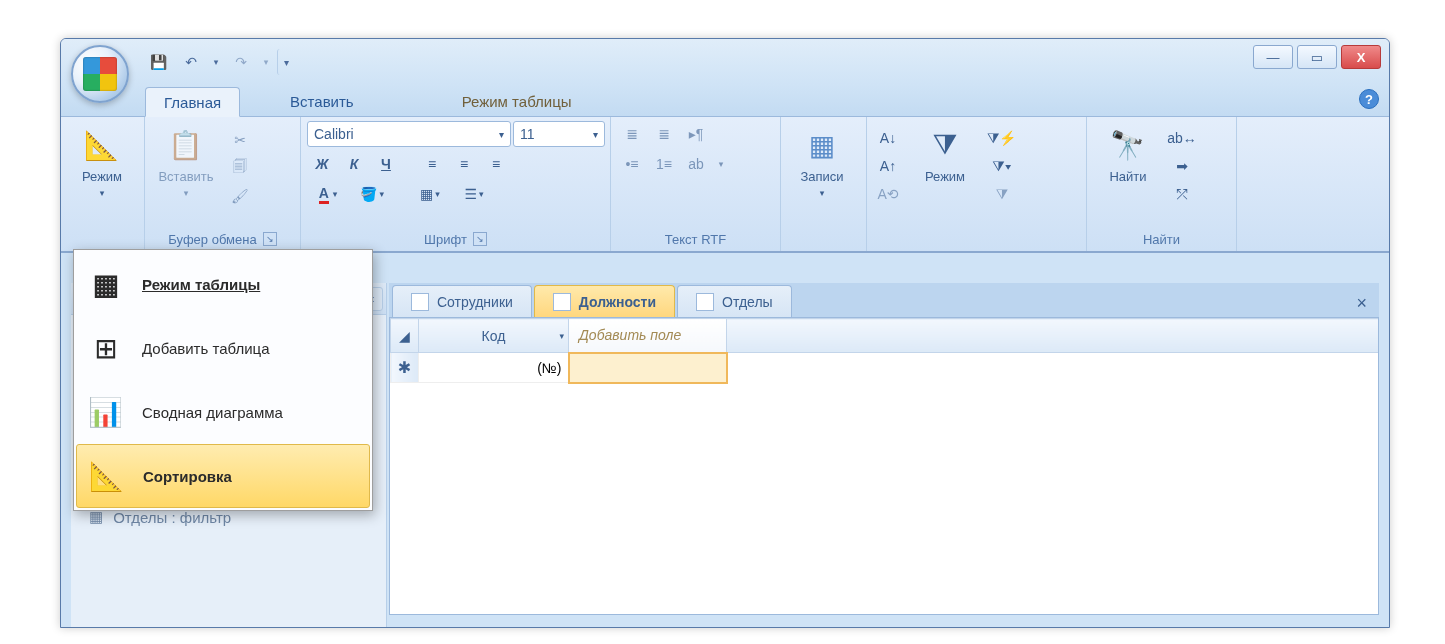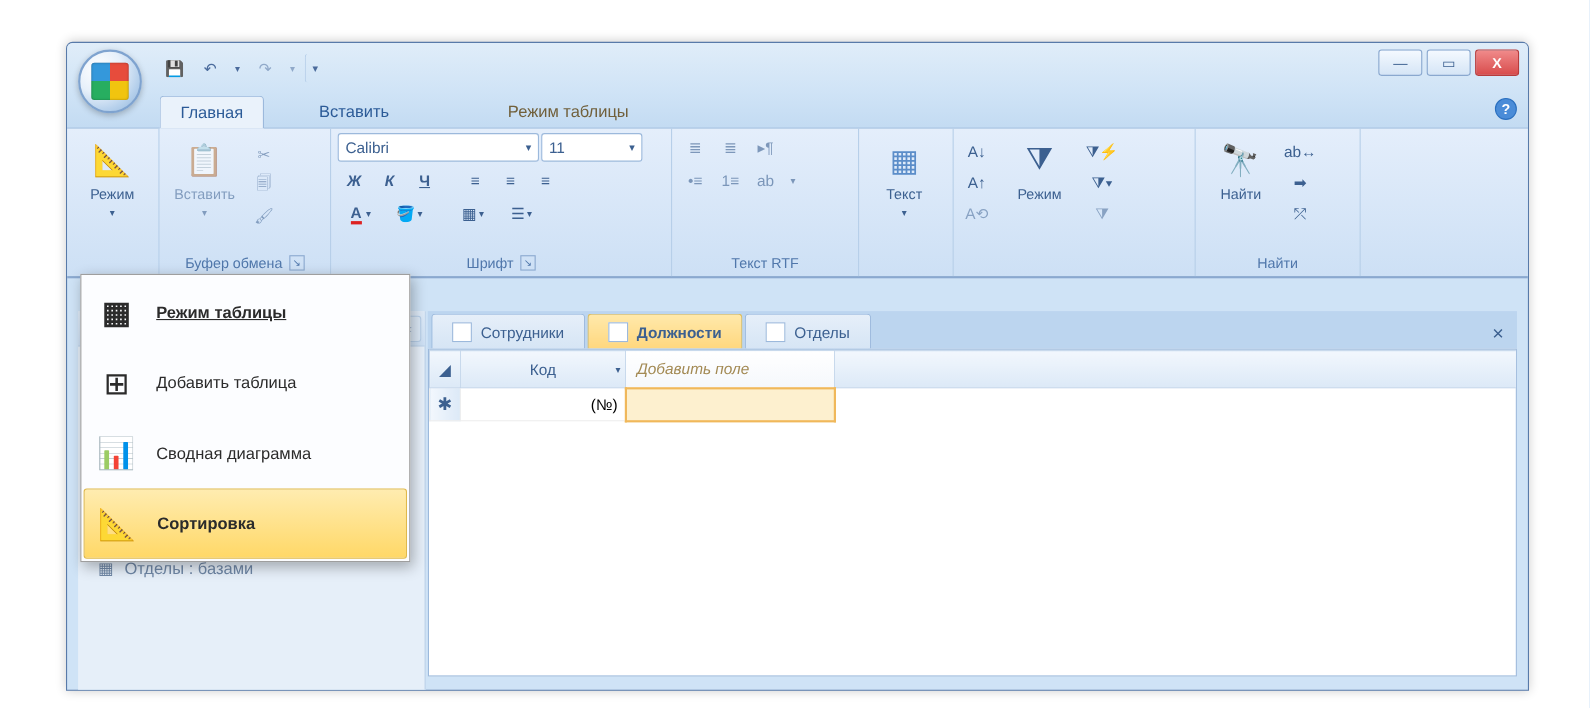--- a/index.html
+++ b/index.html
@@ -155,21 +155,21 @@
       </div>
       <div class="group-label">
           <span>Буфер обмена</span>
           <span class="launcher">↘</span>
         </div>
     </div>
 
     <div class="group" style="width:310px;">
       <div class="group-body vstack" style="gap:4px;">
         <div class="hstack">
-          <div class="combo" style="width:183px;justify-content:space-between;">
+          <div class="combo" style="width:204px;justify-content:space-between;">
               <span>Calibri</span>
               <span class="arr chev-down"></span>
             </div>
           <div class="combo" style="width:92px;">
               <span>11</span>
               <span class="arr chev-down"></span>
             </div>
         </div>
         <div class="hstack">
           <div class="small-btn" style="font-weight:bold;font-style:italic;">Ж</div>
@@ -226,21 +226,21 @@
           <div class="small-btn chev-down" style="width:16px;font-size:9px;"></div>
         </div>
       </div>
       <div class="group-label">Текст RTF</div>
     </div>
 
     <div class="group" style="width:86px;">
       <div class="group-body">
         <div class="big-btn">
           <div class="ico" style="color:#5b8dc9;">▦</div>
-          <span>Текст</span>
+          <span>Записи</span>
           <span class="chev-down" style="font-size:9px;"></span>
         </div>
       </div>
       <div class="group-label"></div>
     </div>
 
     <div class="group" style="width:220px;">
       <div class="group-body">
         <div class="vstack" style="gap:2px; padding-top:4px;">
           <div class="small-btn">
@@ -304,21 +304,21 @@
         <span>Сотрудники : таблица</span>
       </div>
     <div class="nav-section">Должности</div>
     <div class="nav-item">
         <span>▦</span>
         <span>Должности : таблица</span>
       </div>
     <div class="nav-section">Отделы</div>
     <div class="nav-item">
         <span>▦</span>
-        <span>Отделы : базами</span>
+        <span>Отделы : фильтр</span>
       </div>
   </div>
 
   <div class="collapse-chevron">«</div>
 
   <div class="view-menu">
     <div class="menu-item head">
       <div class="menu-ico">▦</div>
       <span style="text-decoration:underline;">Режим таблицы</span>
     </div>
@@ -351,21 +351,21 @@
           <span>Отделы</span>
         </div>
       <div class="doc-close">×</div>
     </div>
     <div class="doc-body">
       <table class="sheet">
         <tbody>
             <tr>
           <th class="row-sel" style="width:28px;">◢</th>
           <th style="width:150px;"><span>Код</span><span class="dd chev-down"></span></th>
-          <th class="add" style="width:190px;">Добавить поле</th>
+          <th class="add" style="width:158px;">Добавить поле</th>
           <th style="border-right:none;"></th>
         </tr>
         <tr>
           <td class="row-sel new"></td>
           <td class="cell-id">(№)</td>
           <td class="cell-active"></td>
           <td style="border:none;"></td>
         </tr>
       </tbody>
         </table>

